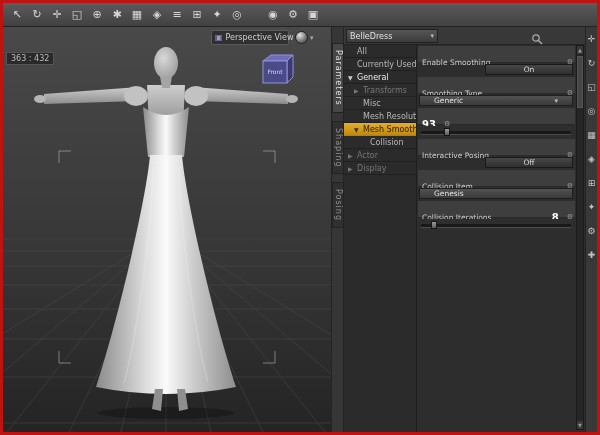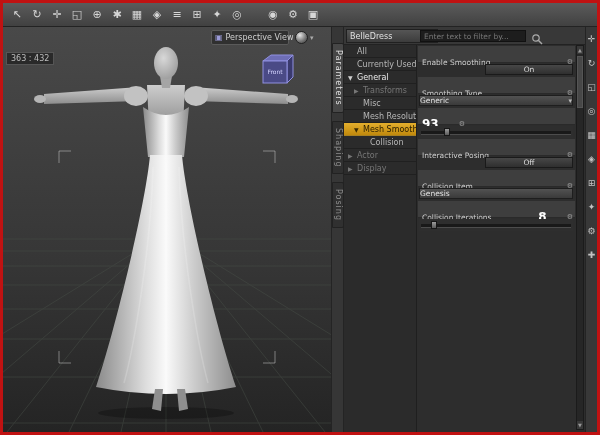--- a/index.html
+++ b/index.html
@@ -61,27 +61,27 @@
   .nav-item.dim{color:#767676}
   .nav-item.dim .tri{color:#767676}
   .nav-item.active{background:linear-gradient(#e3ae2d,#c1890c);color:#2d2000}
   .nav-item.active .tri{color:#3a2a00}
 
   
   .params{position:absolute;left:74px;top:18px;width:157px;bottom:0;padding-top:1px}
   .p-header{height:11px;background:#3e3e3e;border-bottom:1px solid #2a2a2a;display:flex;align-items:center;
     padding:16px 2px 0 4px;margin-bottom:1px}
   .p-label{flex:1;font-size:7.5px;color:#cfcfcf;white-space:nowrap;overflow:hidden}
-  .p-value{font-size:12px;color:#fff;font-weight:bold;margin-right:20px}
+  .p-value{font-size:10px;color:#fff;font-weight:bold;margin-right:8px}
   .p-gear{font-size:7px;color:#9a9a9a;line-height:1}
   .p-row{height:12px;position:relative;margin-bottom:1px}
   .p-btn{position:absolute;right:2px;top:0;width:88px;height:11px;display:flex;align-items:center;justify-content:center;
     font-size:7.5px;color:#ddd;background:linear-gradient(#474747,#2f2f2f);border:1px solid #1a1a1a}
   .p-dd{position:absolute;left:1px;right:2px;top:0;height:11px;display:flex;align-items:flex-end;
-    background:linear-gradient(#525252,#3a3a3a);border:1px solid #1e1e1e;padding:0 0;gap:9px}
+    background:linear-gradient(#525252,#3a3a3a);border:1px solid #1e1e1e;padding:0 14px;gap:9px}
   .p-dd .dd-label{flex:1;font-size:7.5px;color:#e3e3e3;white-space:nowrap;overflow:hidden}
   .p-dd .caret{font-size:7px;color:#bbb}
   .slider{position:absolute;left:1px;right:2px;top:0;height:12px;background:#2e2e2e}
   .slider::before{content:"";position:absolute;left:2px;right:2px;top:5px;height:3px;background:#191919;
     border-bottom:1px solid #4c4c4c}
   .slider-handle{position:absolute;top:2px;width:6px;height:8px;
     background:linear-gradient(#9c9c9c,#5a5a5a);border:1px solid #171717}
 
   
   .pscroll{position:absolute;right:1px;top:18px;width:8px;bottom:2px;background:#262626;border:1px solid #1b1b1b}
@@ -202,21 +202,20 @@
     <div class="vtab">Posing</div>
   </div>
 
   <div class="panel">
 
     <div class="panel-header">
       <div class="node-dd">
         <span class="nd-label">BelleDress</span>
         <span class="caret">▾</span>
       </div>
-      <input class="filter" type="text" placeholder="Enter text to filter by..." style="">
       <span class="search-icon">
         <svg width="12" height="12" viewBox="0 0 12 12">
           <circle cx="5" cy="5" r="3.2" fill="none" stroke="#aaa" stroke-width="1.2"></circle>
           <line x1="7.5" y1="7.5" x2="11" y2="11" stroke="#aaa" stroke-width="1.4"></line>
         </svg>
       </span>
     </div>
 
     <div class="nav">
       <div class="nav-item">

